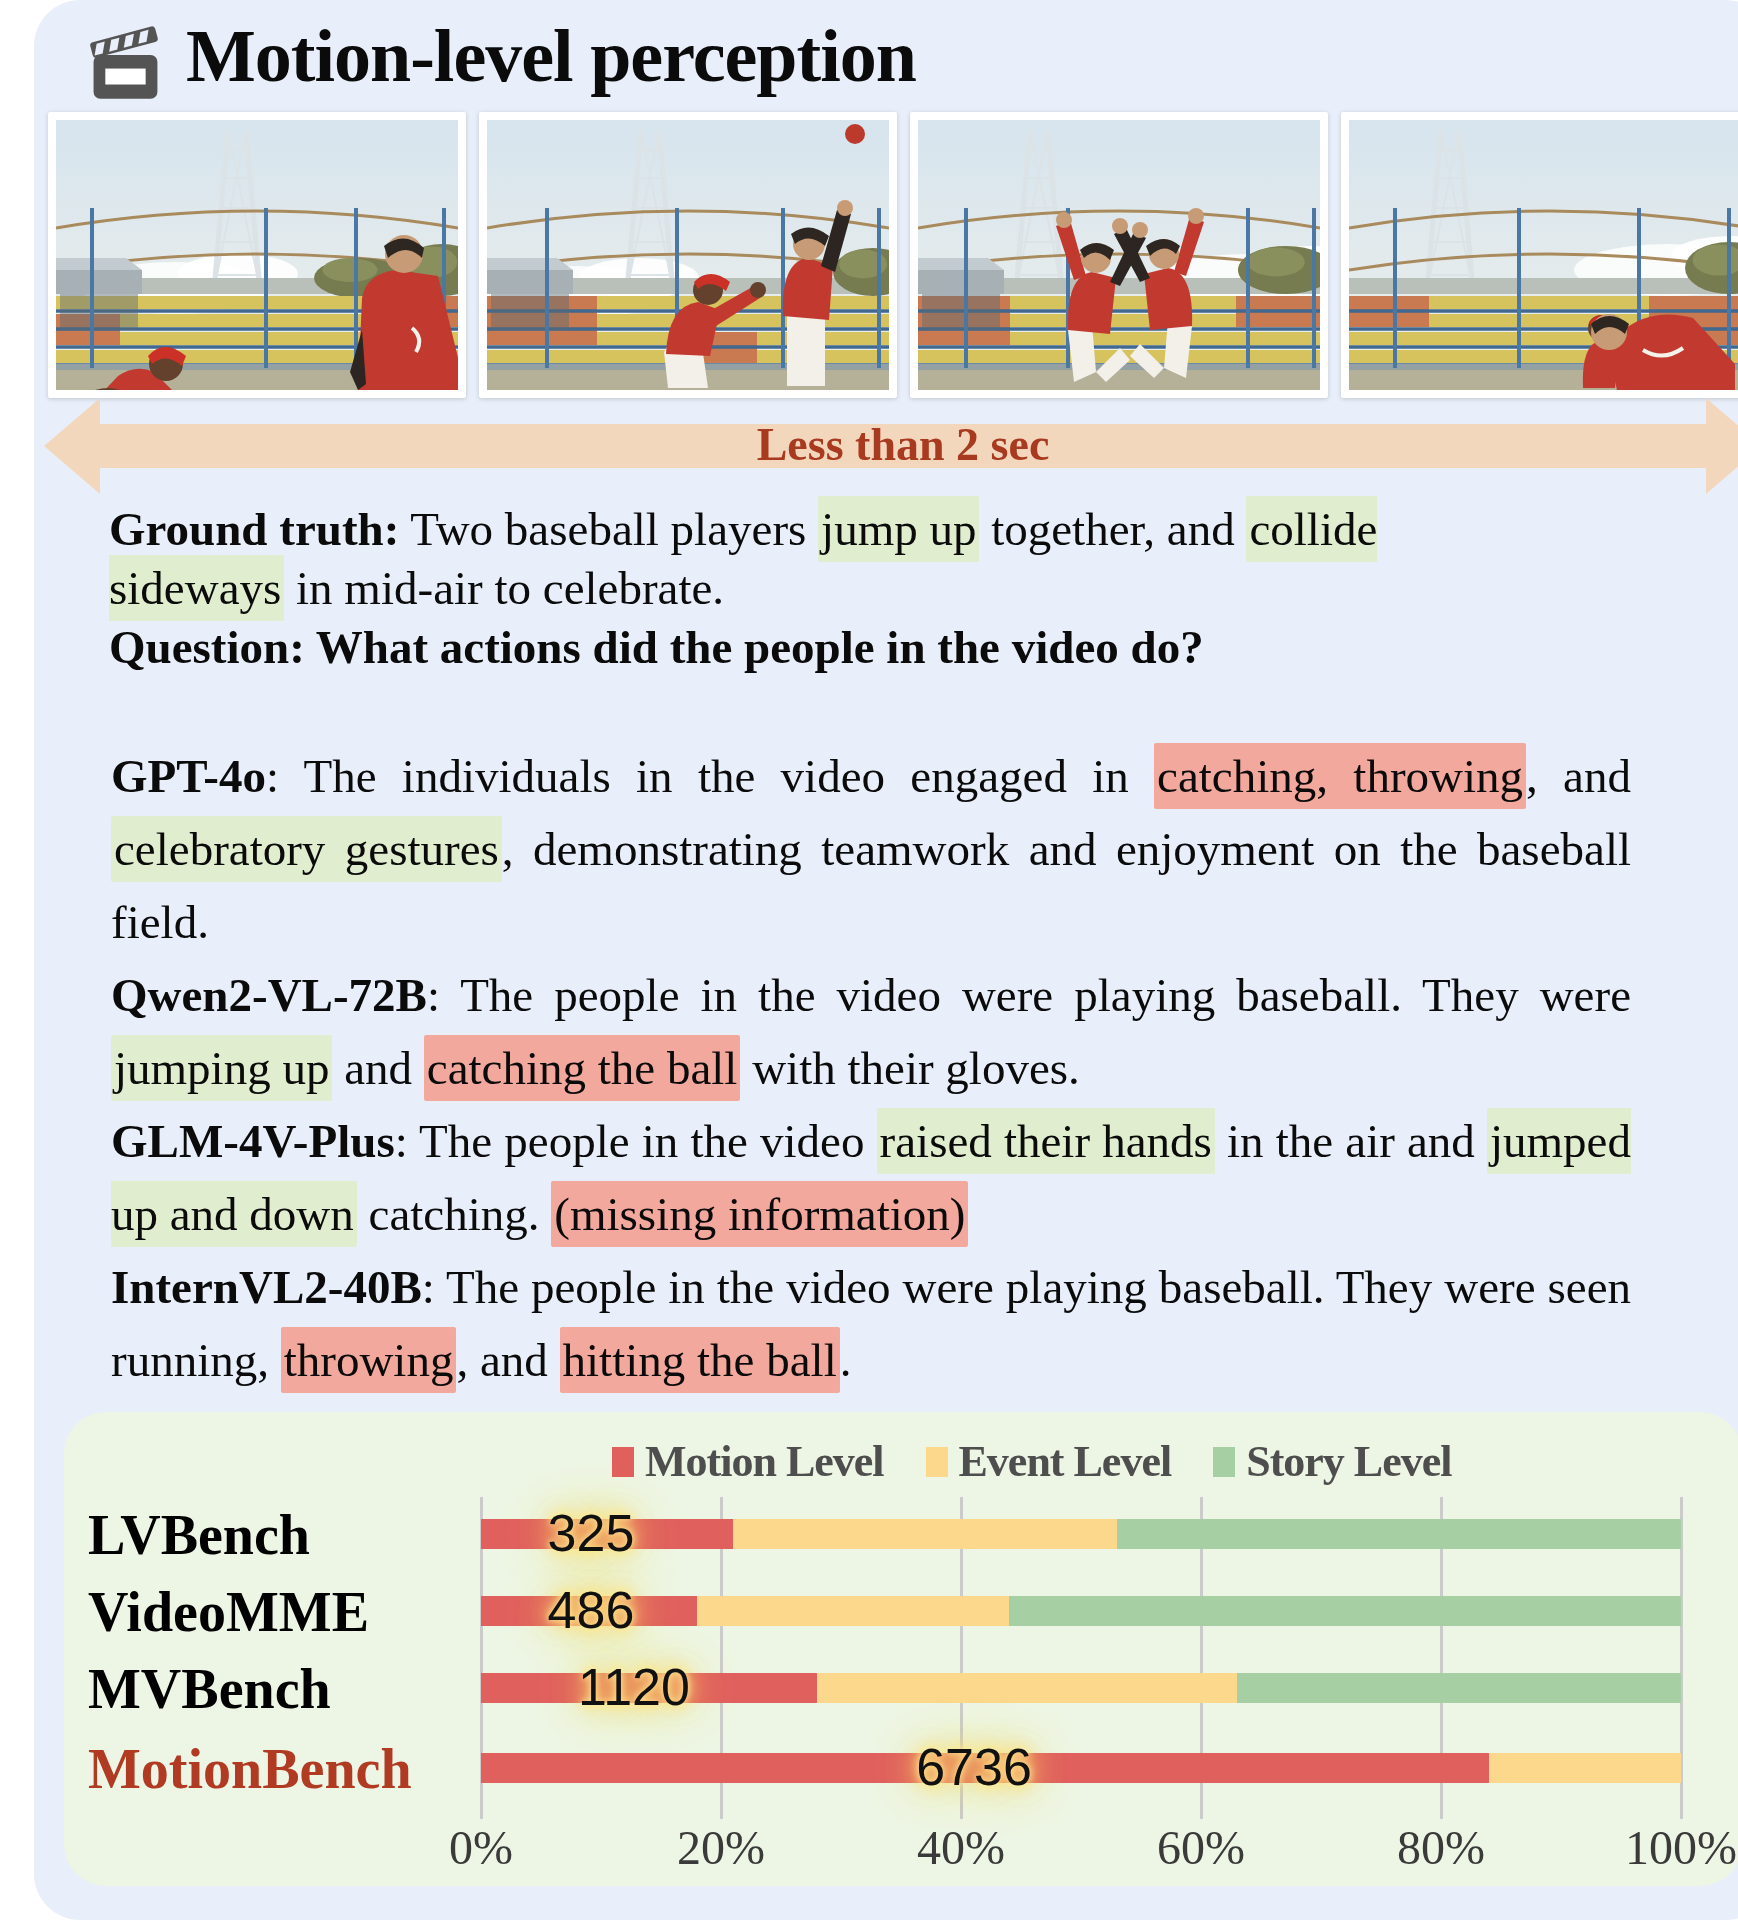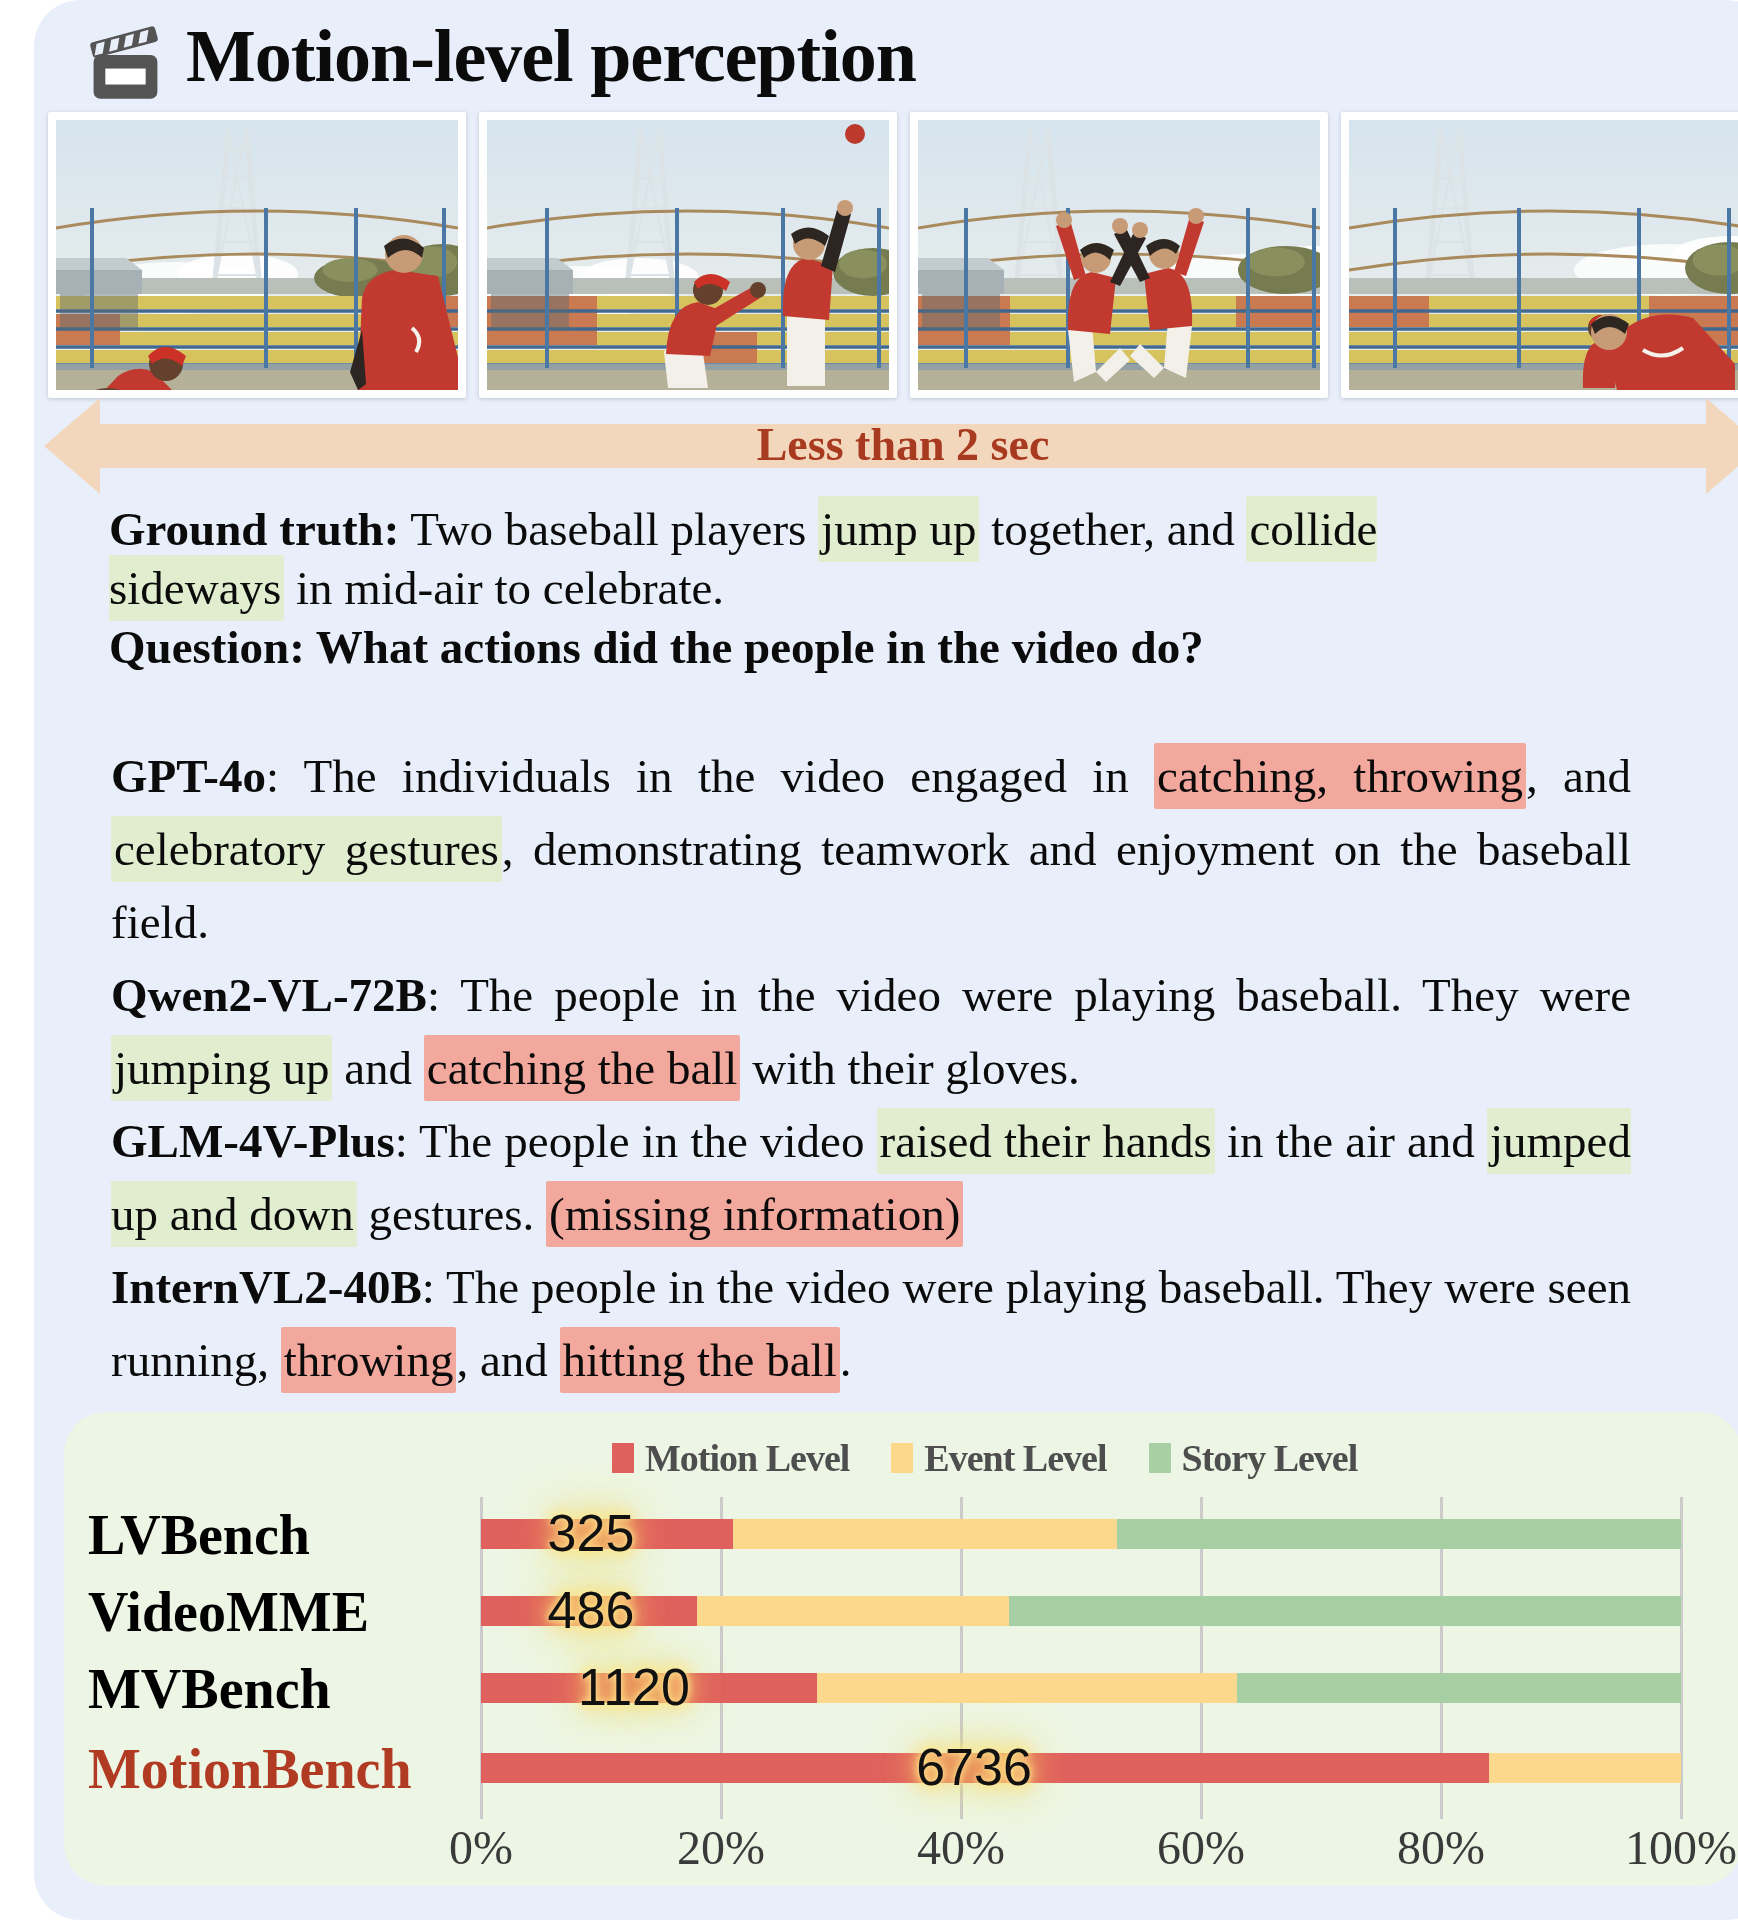--- a/index.html
+++ b/index.html
@@ -37,21 +37,21 @@
 
   .hl-green{background:var(--hl-green,#e0edcf);padding:7px 3px;border-radius:2px;}
   .hl-red{background:var(--hl-red,#f3a89d);padding:7px 3px;border-radius:2px;}
 
   
   .chart{position:absolute;left:30px;top:1412px;width:1678px;height:474px;
          background:var(--chart-bg,#edf5e4);border-radius:42px;}
   .legend{position:absolute;left:548px;top:24px;display:flex;gap:42px;align-items:center;}
   .legend-item{display:flex;align-items:center;gap:11px;}
   .legend-swatch{width:22px;height:30px;display:inline-block;}
-  .legend-label{font-size:38px;font-weight:700;color:#4e4e4e;letter-spacing:-1px;white-space:nowrap;}
+  .legend-label{font-size:44px;font-weight:700;color:#4e4e4e;letter-spacing:-1px;white-space:nowrap;}
   .gridline{position:absolute;top:85px;height:322px;width:3px;background:#cbcbcb;}
   .cat-label{position:absolute;left:24px;width:385px;font-size:56px;font-weight:700;color:#000000;
              line-height:52px;white-space:nowrap;}
   .cat-label.hot{color:var(--hot-label,#b13a22);}
   .bar{position:absolute;left:417px;width:1200px;height:30px;display:flex;}
   .bar-seg{height:100%;}
   .bar-num{position:absolute;width:240px;text-align:center;font-family:"Liberation Sans",sans-serif;
            font-size:52px;line-height:54px;color:#111;z-index:3;
            text-shadow:0 0 6px #ffeb92,0 0 12px #ffe785,0 0 22px #fcdf72,0 0 34px #fbd763,0 0 48px rgba(250,214,90,.9);}
   .tick{position:absolute;top:408px;width:140px;text-align:center;font-size:48px;color:#3a3a3a;}
@@ -328,21 +328,21 @@
     <div class="arrow-label">Less than 2 sec</div>
 
     <div class="qa">
       <div id="gt-line"><span class="b">Ground truth:</span><span id="gt-segs"><span> Two baseball players </span><span class="hl-green">jump up</span><span> together, and </span><span class="hl-green">collide sideways</span><span> in mid-air to celebrate.</span></span></div>
       <div><span class="b">Question:</span><span class="b"> What actions did the people in the video do?</span></div>
     </div>
 
     <div class="responses" id="responses">
         <p><span class="b">GPT-4o</span><span>: The individuals in the video engaged in </span><span class="hl-red">catching, throwing</span><span>, and </span><span class="hl-green">celebratory gestures</span><span>, demonstrating teamwork and enjoyment on the baseball field.</span></p>
         <p><span class="b">Qwen2-VL-72B</span><span>: The people in the video were playing baseball. They were </span><span class="hl-green">jumping up</span><span> and </span><span class="hl-red">catching the ball</span><span> with their gloves.</span></p>
-        <p><span class="b">GLM-4V-Plus</span><span>: The people in the video </span><span class="hl-green">raised their hands</span><span> in the air and </span><span class="hl-green">jumped up and down</span><span> gestures. </span><span class="hl-red">(missing information)</span></p>
+        <p><span class="b">GLM-4V-Plus</span><span>: The people in the video </span><span class="hl-green">raised their hands</span><span> in the air and </span><span class="hl-green">jumped up and down</span><span> catching. </span><span class="hl-red">(missing information)</span></p>
         <p><span class="b">InternVL2-40B</span><span>: The people in the video were playing baseball. They were seen running, </span><span class="hl-red">throwing</span><span>, and </span><span class="hl-red">hitting the ball</span><span>.</span></p>
       </div>
 
     <div class="chart" id="chart">
       <div class="legend" id="legend">
           <div class="legend-item">
             <span class="legend-swatch" style="background: rgb(224, 96, 94);"></span>
             <span class="legend-label">Motion Level</span>
           </div>
           <div class="legend-item">

